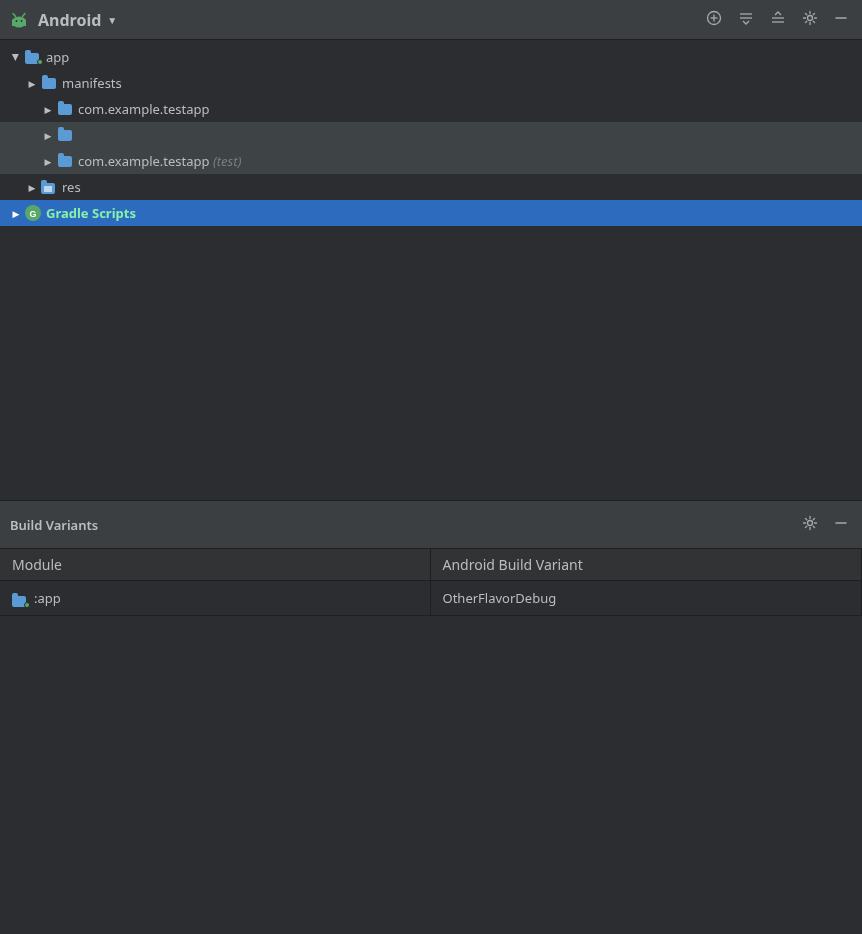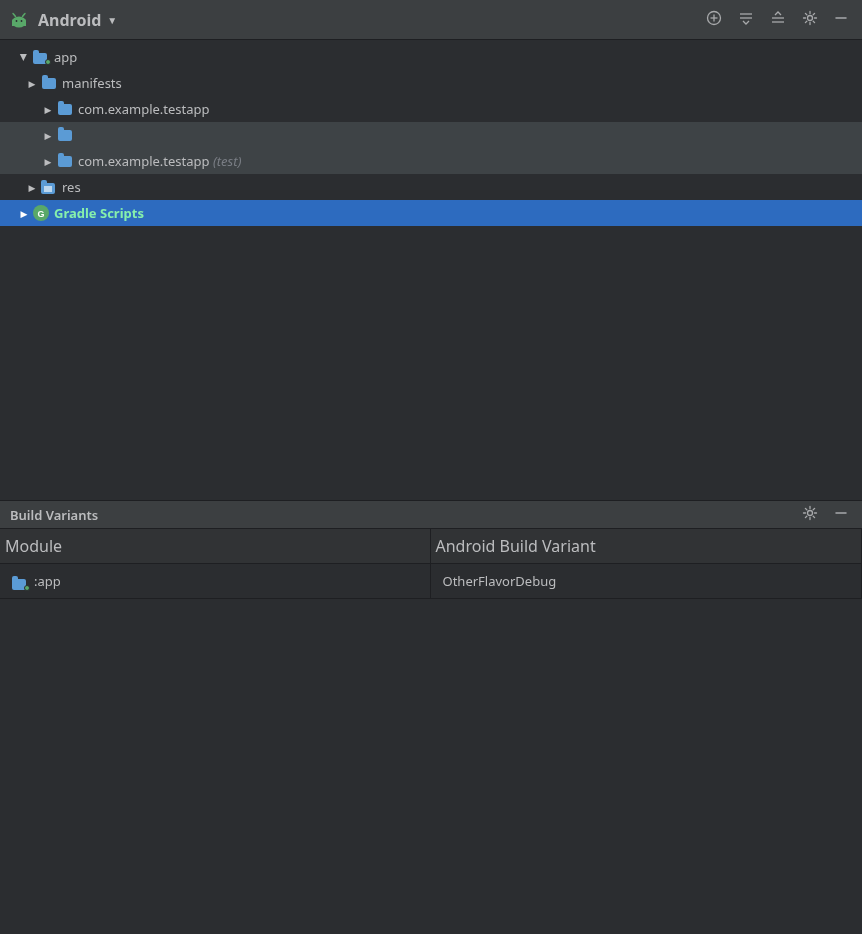--- a/index.html
+++ b/index.html
@@ -83,21 +83,21 @@
 
     .tree-item.selected {
       background: #2d6bbf;
     }
 
     .tree-item.selected .item-label {
       color: #ffffff;
       font-weight: 700;
     }
 
-    .indent-0 { padding-left: 16px; }
+    .indent-0 { padding-left: 8px; }
     .indent-1 { padding-left: 24px; }
     .indent-2 { padding-left: 40px; }
 
     .chevron {
       width: 16px;
       display: inline-flex;
       align-items: center;
       justify-content: center;
       color: #bbbcbe;
       font-size: 9px;
@@ -139,21 +139,21 @@
       display: flex;
       flex-direction: column;
     }
 
     .bottom-header {
       display: flex;
       align-items: center;
       justify-content: space-between;
       background: #3c3f41;
       padding: 12px 10px;
-      height: 28px;
+      height: 48px;
       border-bottom: 1px solid #1e1f22;
     }
 
     .bottom-title {
       font-weight: 600;
       color: #bbbcbe;
       font-size: 13px;
     }
 
     .bottom-actions {
@@ -165,23 +165,23 @@
     
     .build-variants-table {
       width: 100%;
       border-collapse: collapse;
     }
 
     .build-variants-table th {
       background: #313335;
       color: #bbbcbe;
       font-weight: 400;
-      font-size: 16px;
+      font-size: 14px;
       text-align: left;
-      padding: 6px 5px;
+      padding: 6px 12px;
       border-bottom: 1px solid #1e1f22;
       border-right: 1px solid #1e1f22;
     }
 
     .build-variants-table td {
       padding: 8px 12px;
       border-bottom: 1px solid #1e1f22;
       border-right: 1px solid #1e1f22;
       font-size: 13px;
       color: #bbbcbe;

